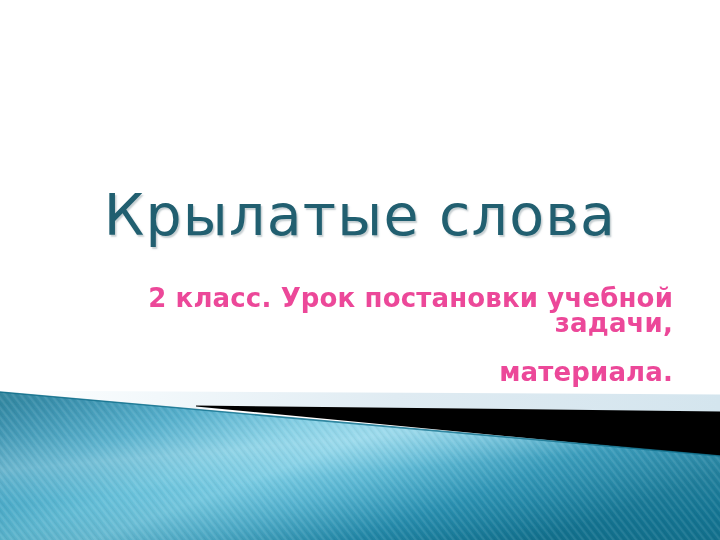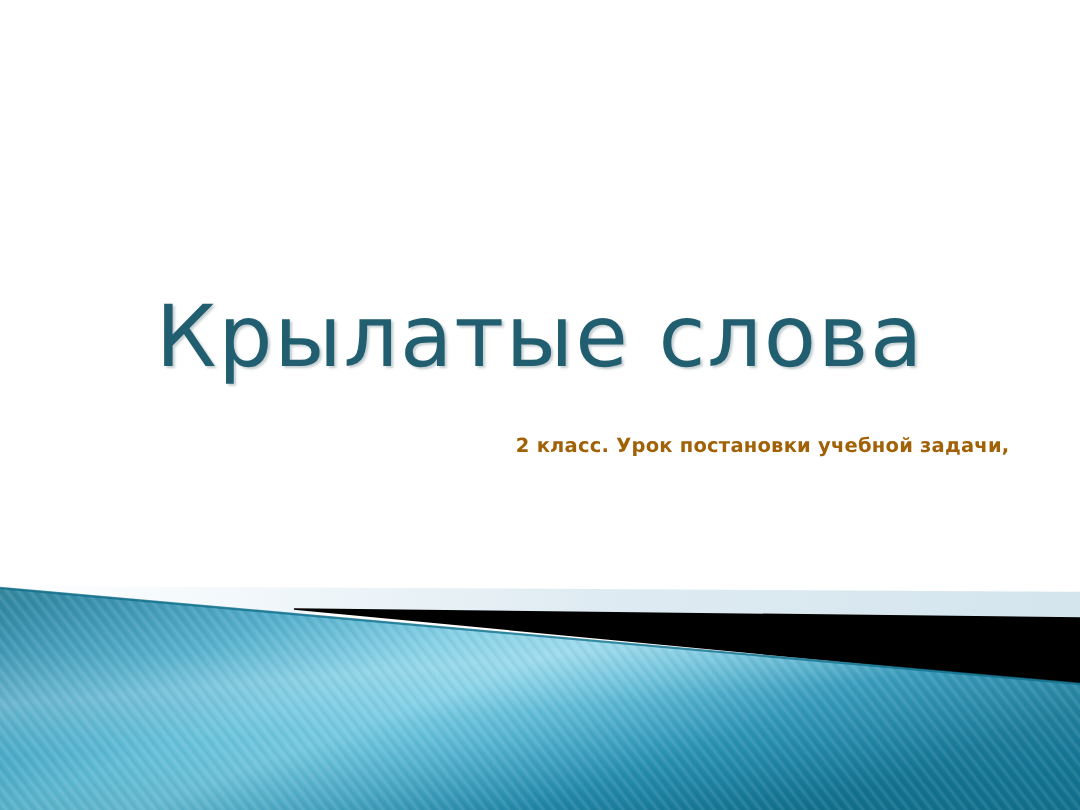--- a/index.html
+++ b/index.html
@@ -27,21 +27,21 @@
     top: 0;
     width: 720px;
     height: 540px;
     pointer-events: none;
   }
 
   
   #title-block {
     position: absolute;
     left: 30px;
-    top: 196px;
+    top: 186px;
     width: 660px;
     text-align: center;
   }
   #slide-title {
     margin: 0;
     font-family: "DejaVu Sans", sans-serif;
     font-weight: 400;
     font-size: 57px;
     line-height: 1.05;
     letter-spacing: 1.2px;
@@ -55,24 +55,24 @@
     position: absolute;
     left: 60px;
     top: 286px;
     width: 613px;
     text-align: right;
   }
   #slide-subtitle {
     margin: 0;
     font-family: "DejaVu Sans", sans-serif;
     font-weight: 700;
-    font-size: 13px;
+    font-size: 26px;
     line-height: 24.5px;
     letter-spacing: 0.15px;
-    color: #a16207;
+    color: #ec4899;
   }
 </style>
 </head>
 <body>
 
 <div id="slide">
 
   <svg id="decor-band" viewBox="0 0 720 540" width="720" height="540" xmlns="http://www.w3.org/2000/svg" aria-hidden="true">
     <defs>
 
@@ -134,16 +134,17 @@
   </svg>
 
   <div id="title-block">
     <h1 id="slide-title">Крылатые слова</h1>
   </div>
 
   <div id="subtitle-block">
     <p id="slide-subtitle">
       <span>2 класс. Урок постановки учебной задачи,</span><br>
       <br>
+      <span>материала.</span>
     </p>
   </div>
 
 </div>
 
 </body></html>

